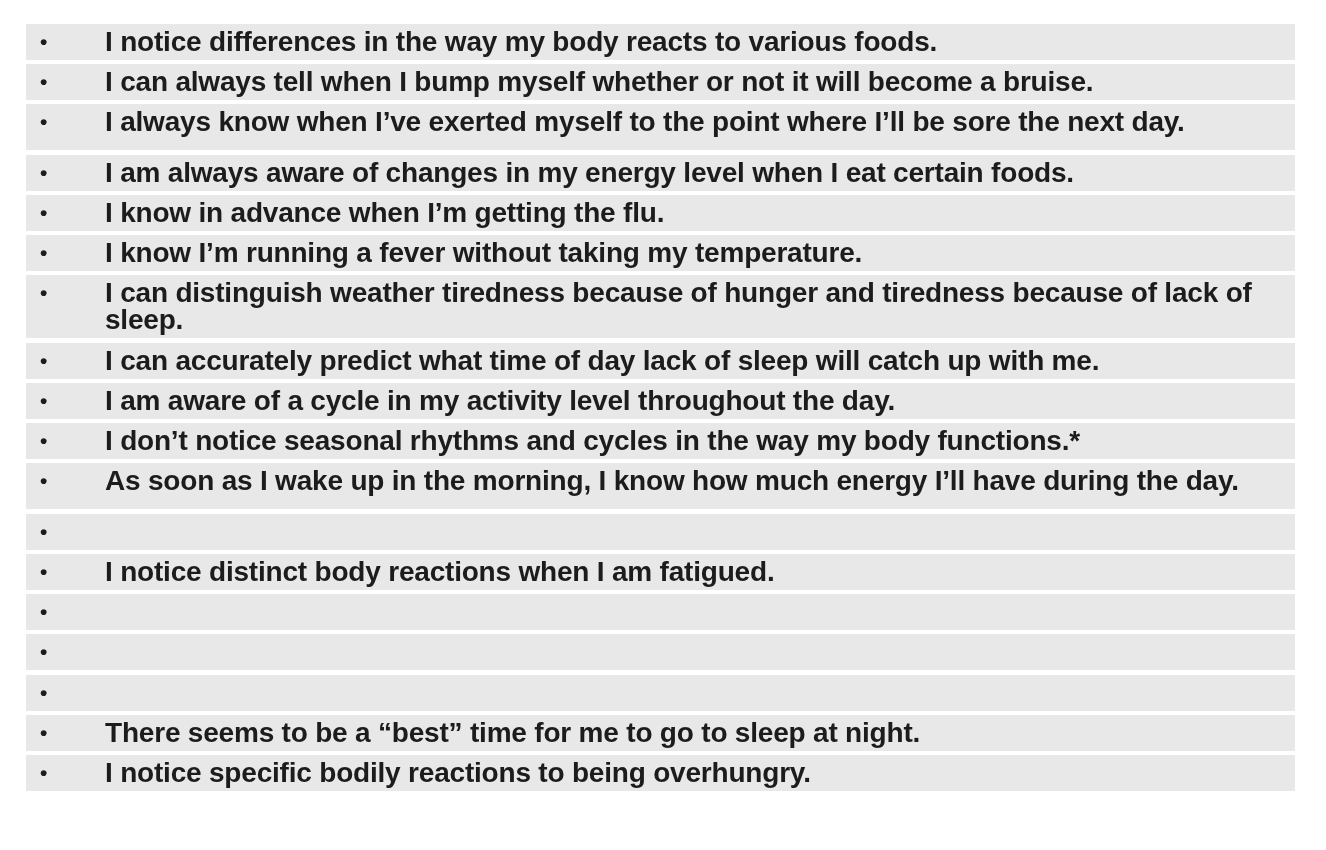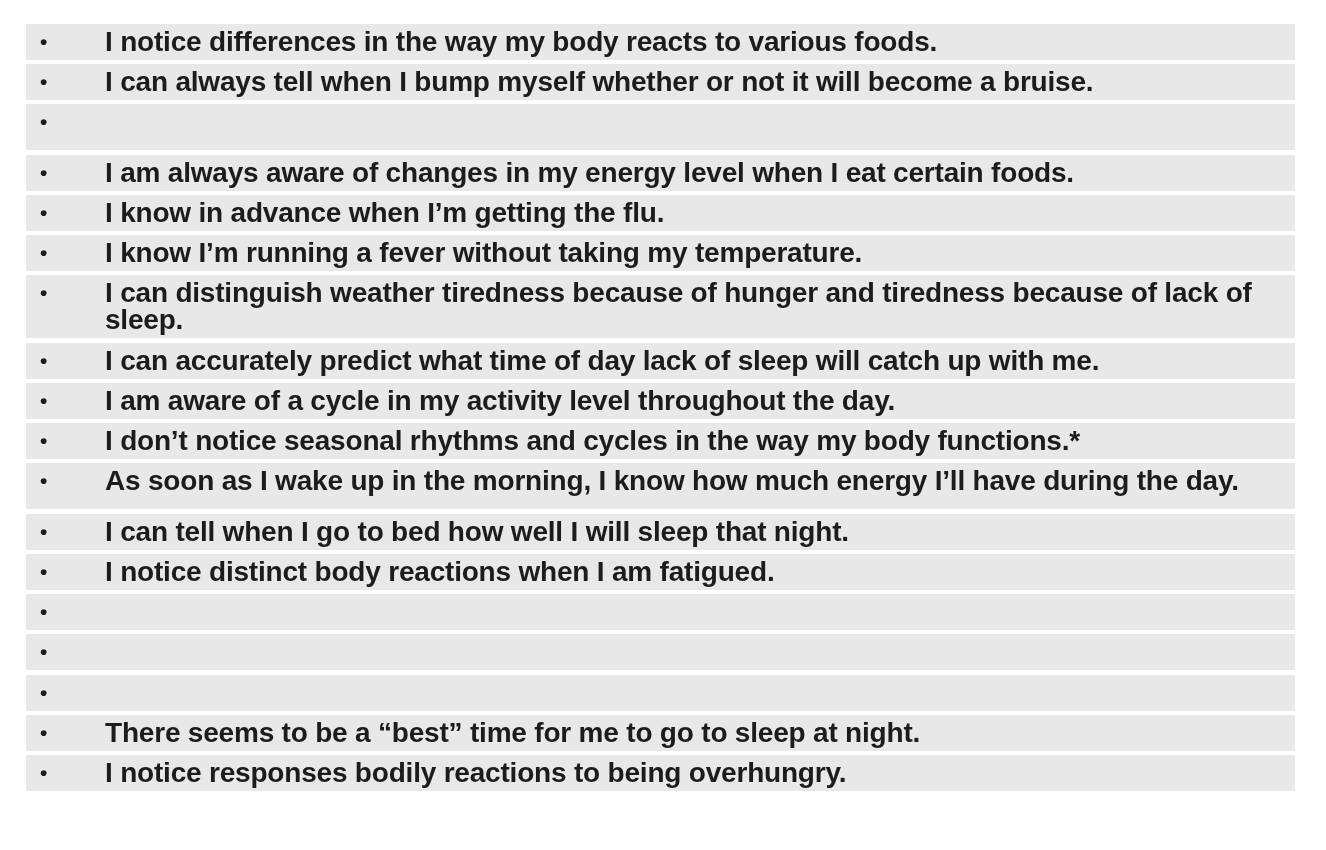--- a/index.html
+++ b/index.html
@@ -58,20 +58,21 @@
       <div class="row">
         <span class="bullet">•</span>
         <span class="txt">I notice differences in the way my body reacts to various foods.</span>
       </div>
       <div class="row">
         <span class="bullet">•</span>
         <span class="txt">I can always tell when I bump myself whether or not it will become a bruise.</span>
       </div>
       <div class="row tall">
         <span class="bullet">•</span>
+        <span class="txt">I always know when I’ve exerted myself to the point where I’ll be sore the next day.</span>
       </div>
     </div>
     <div class="group">
       <div class="row">
         <span class="bullet">•</span>
         <span class="txt">I am always aware of changes in my energy level when I eat certain foods.</span>
       </div>
       <div class="row">
         <span class="bullet">•</span>
         <span class="txt">I know in advance when I’m getting the flu.</span>
@@ -99,21 +100,20 @@
         <span class="txt">I don’t notice seasonal rhythms and cycles in the way my body functions.*</span>
       </div>
       <div class="row tall">
         <span class="bullet">•</span>
         <span class="txt">As soon as I wake up in the morning, I know how much energy I’ll have during the day.</span>
       </div>
     </div>
     <div class="group">
       <div class="row">
         <span class="bullet">•</span>
-        <span class="txt">I can tell when I go to bed how well I will sleep that night.</span>
       </div>
       <div class="row">
         <span class="bullet">•</span>
         <span class="txt">I notice distinct body reactions when I am fatigued.</span>
       </div>
       <div class="row">
         <span class="bullet">•</span>
       </div>
       <div class="row">
         <span class="bullet">•</span>
@@ -122,16 +122,16 @@
     <div class="group">
       <div class="row">
         <span class="bullet">•</span>
       </div>
       <div class="row">
         <span class="bullet">•</span>
         <span class="txt">There seems to be a “best” time for me to go to sleep at night.</span>
       </div>
       <div class="row">
         <span class="bullet">•</span>
-        <span class="txt">I notice responses bodily reactions to being overhungry.</span>
+        <span class="txt">I notice specific bodily reactions to being overhungry.</span>
       </div>
     </div>
   </div>
 
 </body></html>

